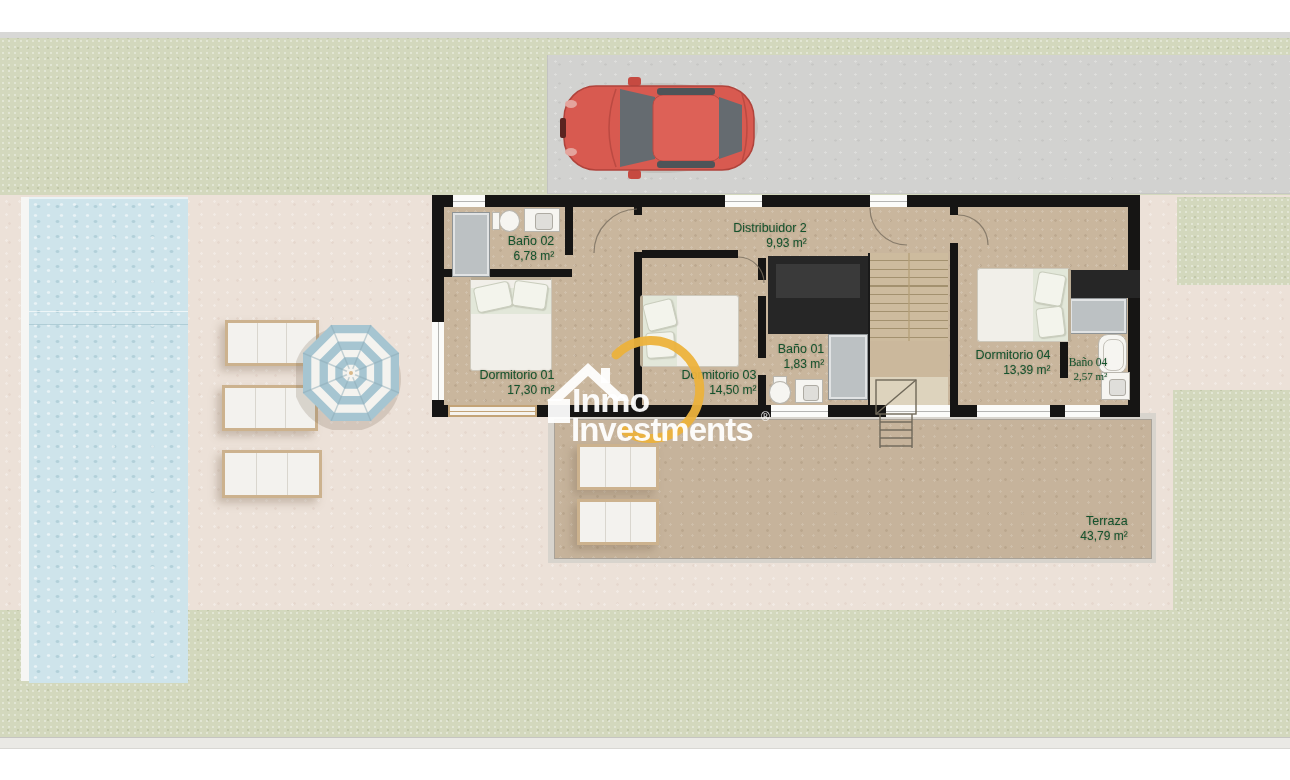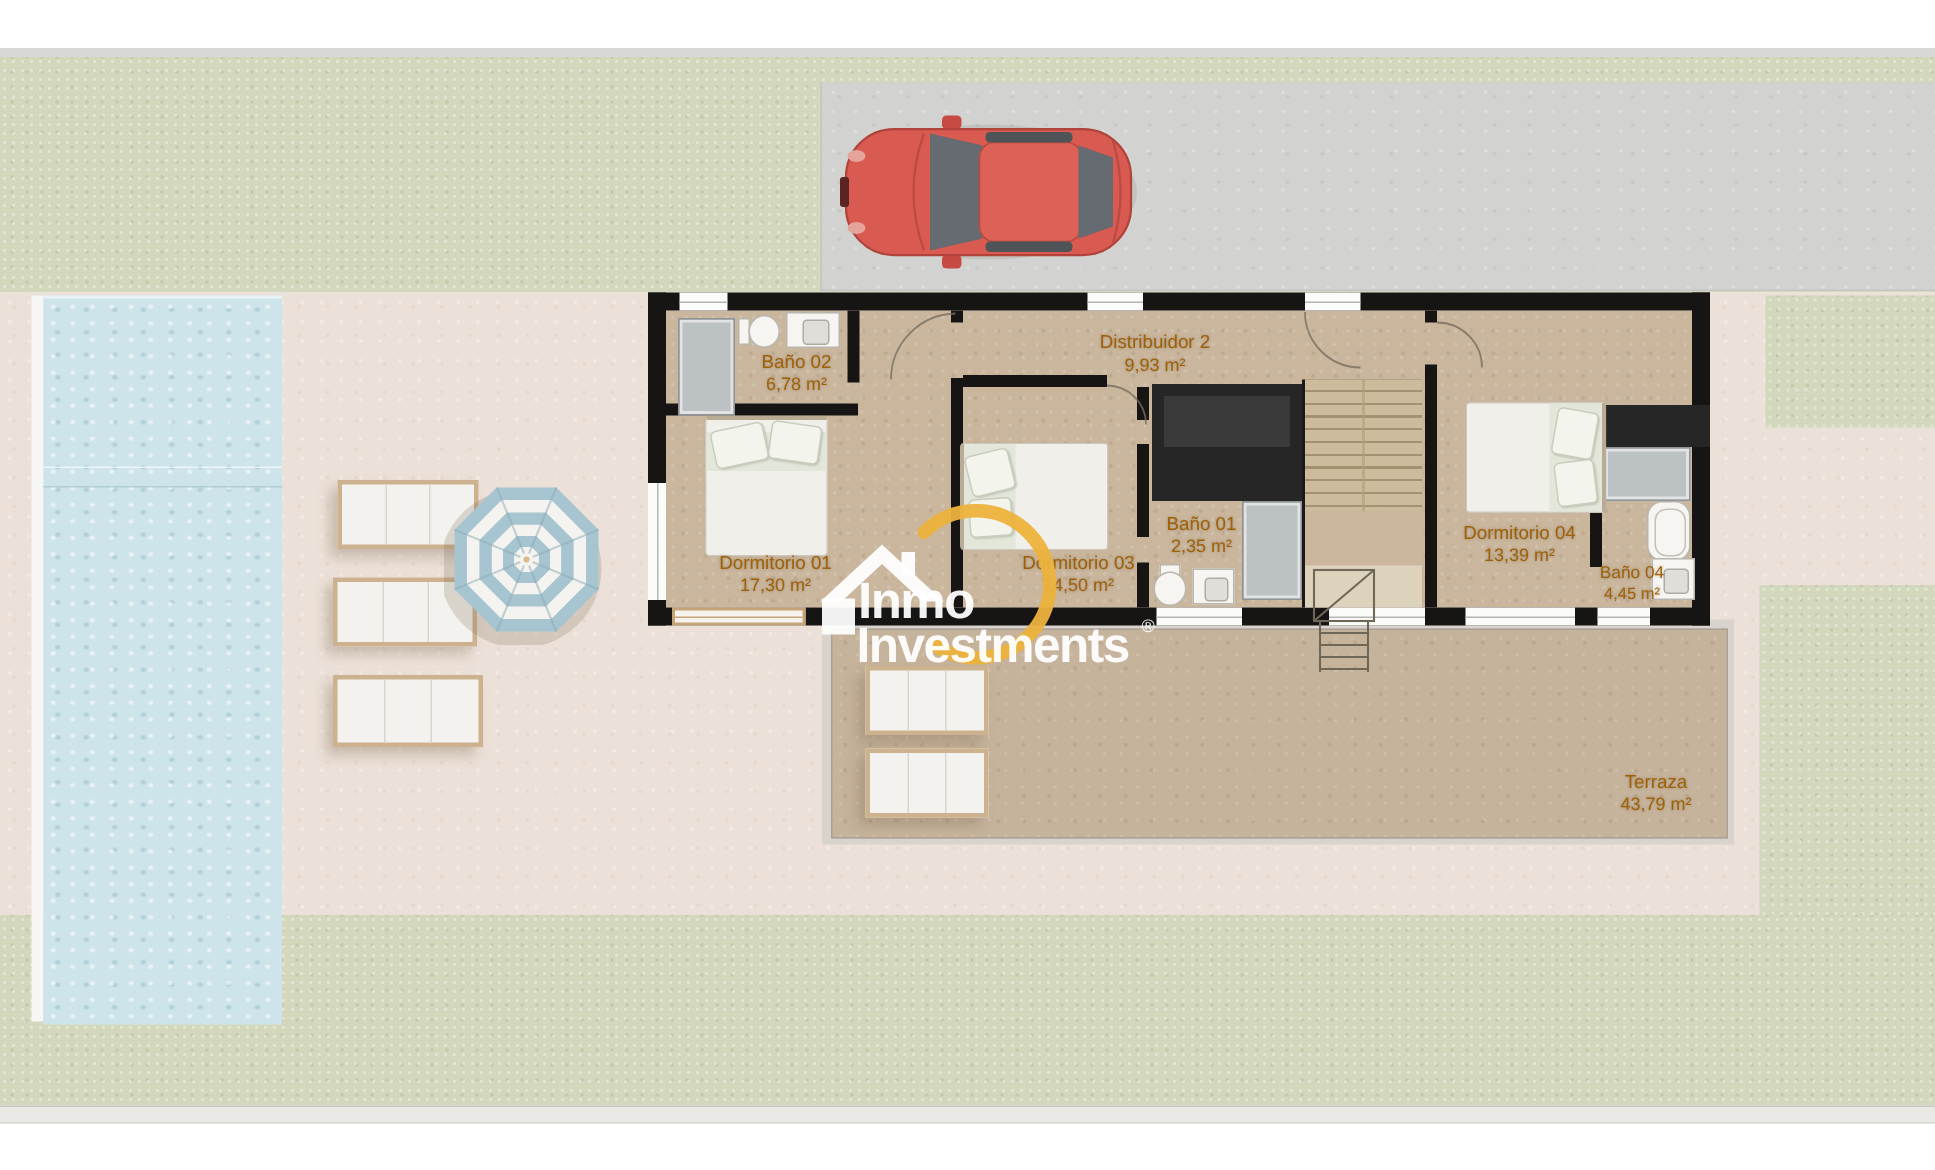--- a/index.html
+++ b/index.html
@@ -47,21 +47,21 @@
   .closet{background:#262626;}
   .closet-inner{background:#3a3a3a;}
   .stairs{background:repeating-linear-gradient(180deg,#cdbb9e 0 7px,#a3916f 7px 8.5px);}
   .shower{background:#bcc1c3;border:1px solid #8f9496;box-shadow:inset 0 0 0 2px rgba(255,255,255,.55);box-sizing:border-box;}
   .fixture{background:#f6f5f1;border:1px solid #b9b6ae;box-sizing:border-box;}
   .basin{background:#dfdeda;border:1px solid #aeaba3;}
   .bed{background:#f1efe9;border:1px solid #cdc8bb;border-radius:3px;}
   .pillow{background:#f3f4ec;border:1px solid #c9cdbd;border-radius:4px;box-shadow:1px 1px 1px rgba(120,120,100,.25);}
   .blanket{background:#e2e7d9;}
   
-  .room-label{position:absolute;transform:translateX(-50%);text-align:center;color:#a16207;
+  .room-label{position:absolute;transform:translateX(-50%);text-align:right;color:#14532d;
      font-size:12.5px;line-height:1.2;white-space:nowrap;text-shadow:0 0 2px rgba(110,90,70,.5);z-index:30;}
   .room-label .ra{font-size:12px;}
   .room-label.small{font-size:11.5px;}
   .room-label.small .ra{font-size:11px;}
   svg text{font-family:"Liberation Sans",sans-serif;}
 </style>
 </head>
 <body>
 
 <div class="stage">
@@ -263,29 +263,29 @@
   <div class="room-label" style="left:517px;top:368px;">
     <div class="rn">Dormitorio 01</div>
     <div class="ra">17,30 m²</div>
   </div>
   <div class="room-label" style="left:719px;top:368px;">
     <div class="rn">Dormitorio 03</div>
     <div class="ra">14,50 m²</div>
   </div>
   <div class="room-label" style="left:801px;top:342px;">
     <div class="rn">Baño 01</div>
-    <div class="ra">2,35 m²</div>
+    <div class="ra">1,83 m²</div>
   </div>
   <div class="room-label" style="left:1013px;top:348px;">
     <div class="rn">Dormitorio 04</div>
     <div class="ra">13,39 m²</div>
   </div>
-  <div class="room-label small" style="left:1088px;top:376px;">
+  <div class="room-label small" style="left:1088px;top:356px;font-family:Liberation Serif, serif;">
     <div class="rn">Baño 04</div>
-    <div class="ra">4,45 m²</div>
+    <div class="ra">2,57 m²</div>
   </div>
   <div class="room-label" style="left:1104px;top:514px;">
     <div class="rn">Terraza</div>
     <div class="ra">43,79 m²</div>
   </div>
 
   <svg class="abs" style="left:533px;top:333px;z-index:40;" width="250" height="140" viewBox="0 0 250 140">
     <path d="M89.6 96.6 A49 49 0 1 0 83.1 21.9" stroke="rgba(236,178,60,.95)" stroke-width="9" fill="none" stroke-linecap="round"></path>
     <g fill="rgba(255,255,255,.94)">
       <rect x="68" y="35" width="9" height="15"></rect>

